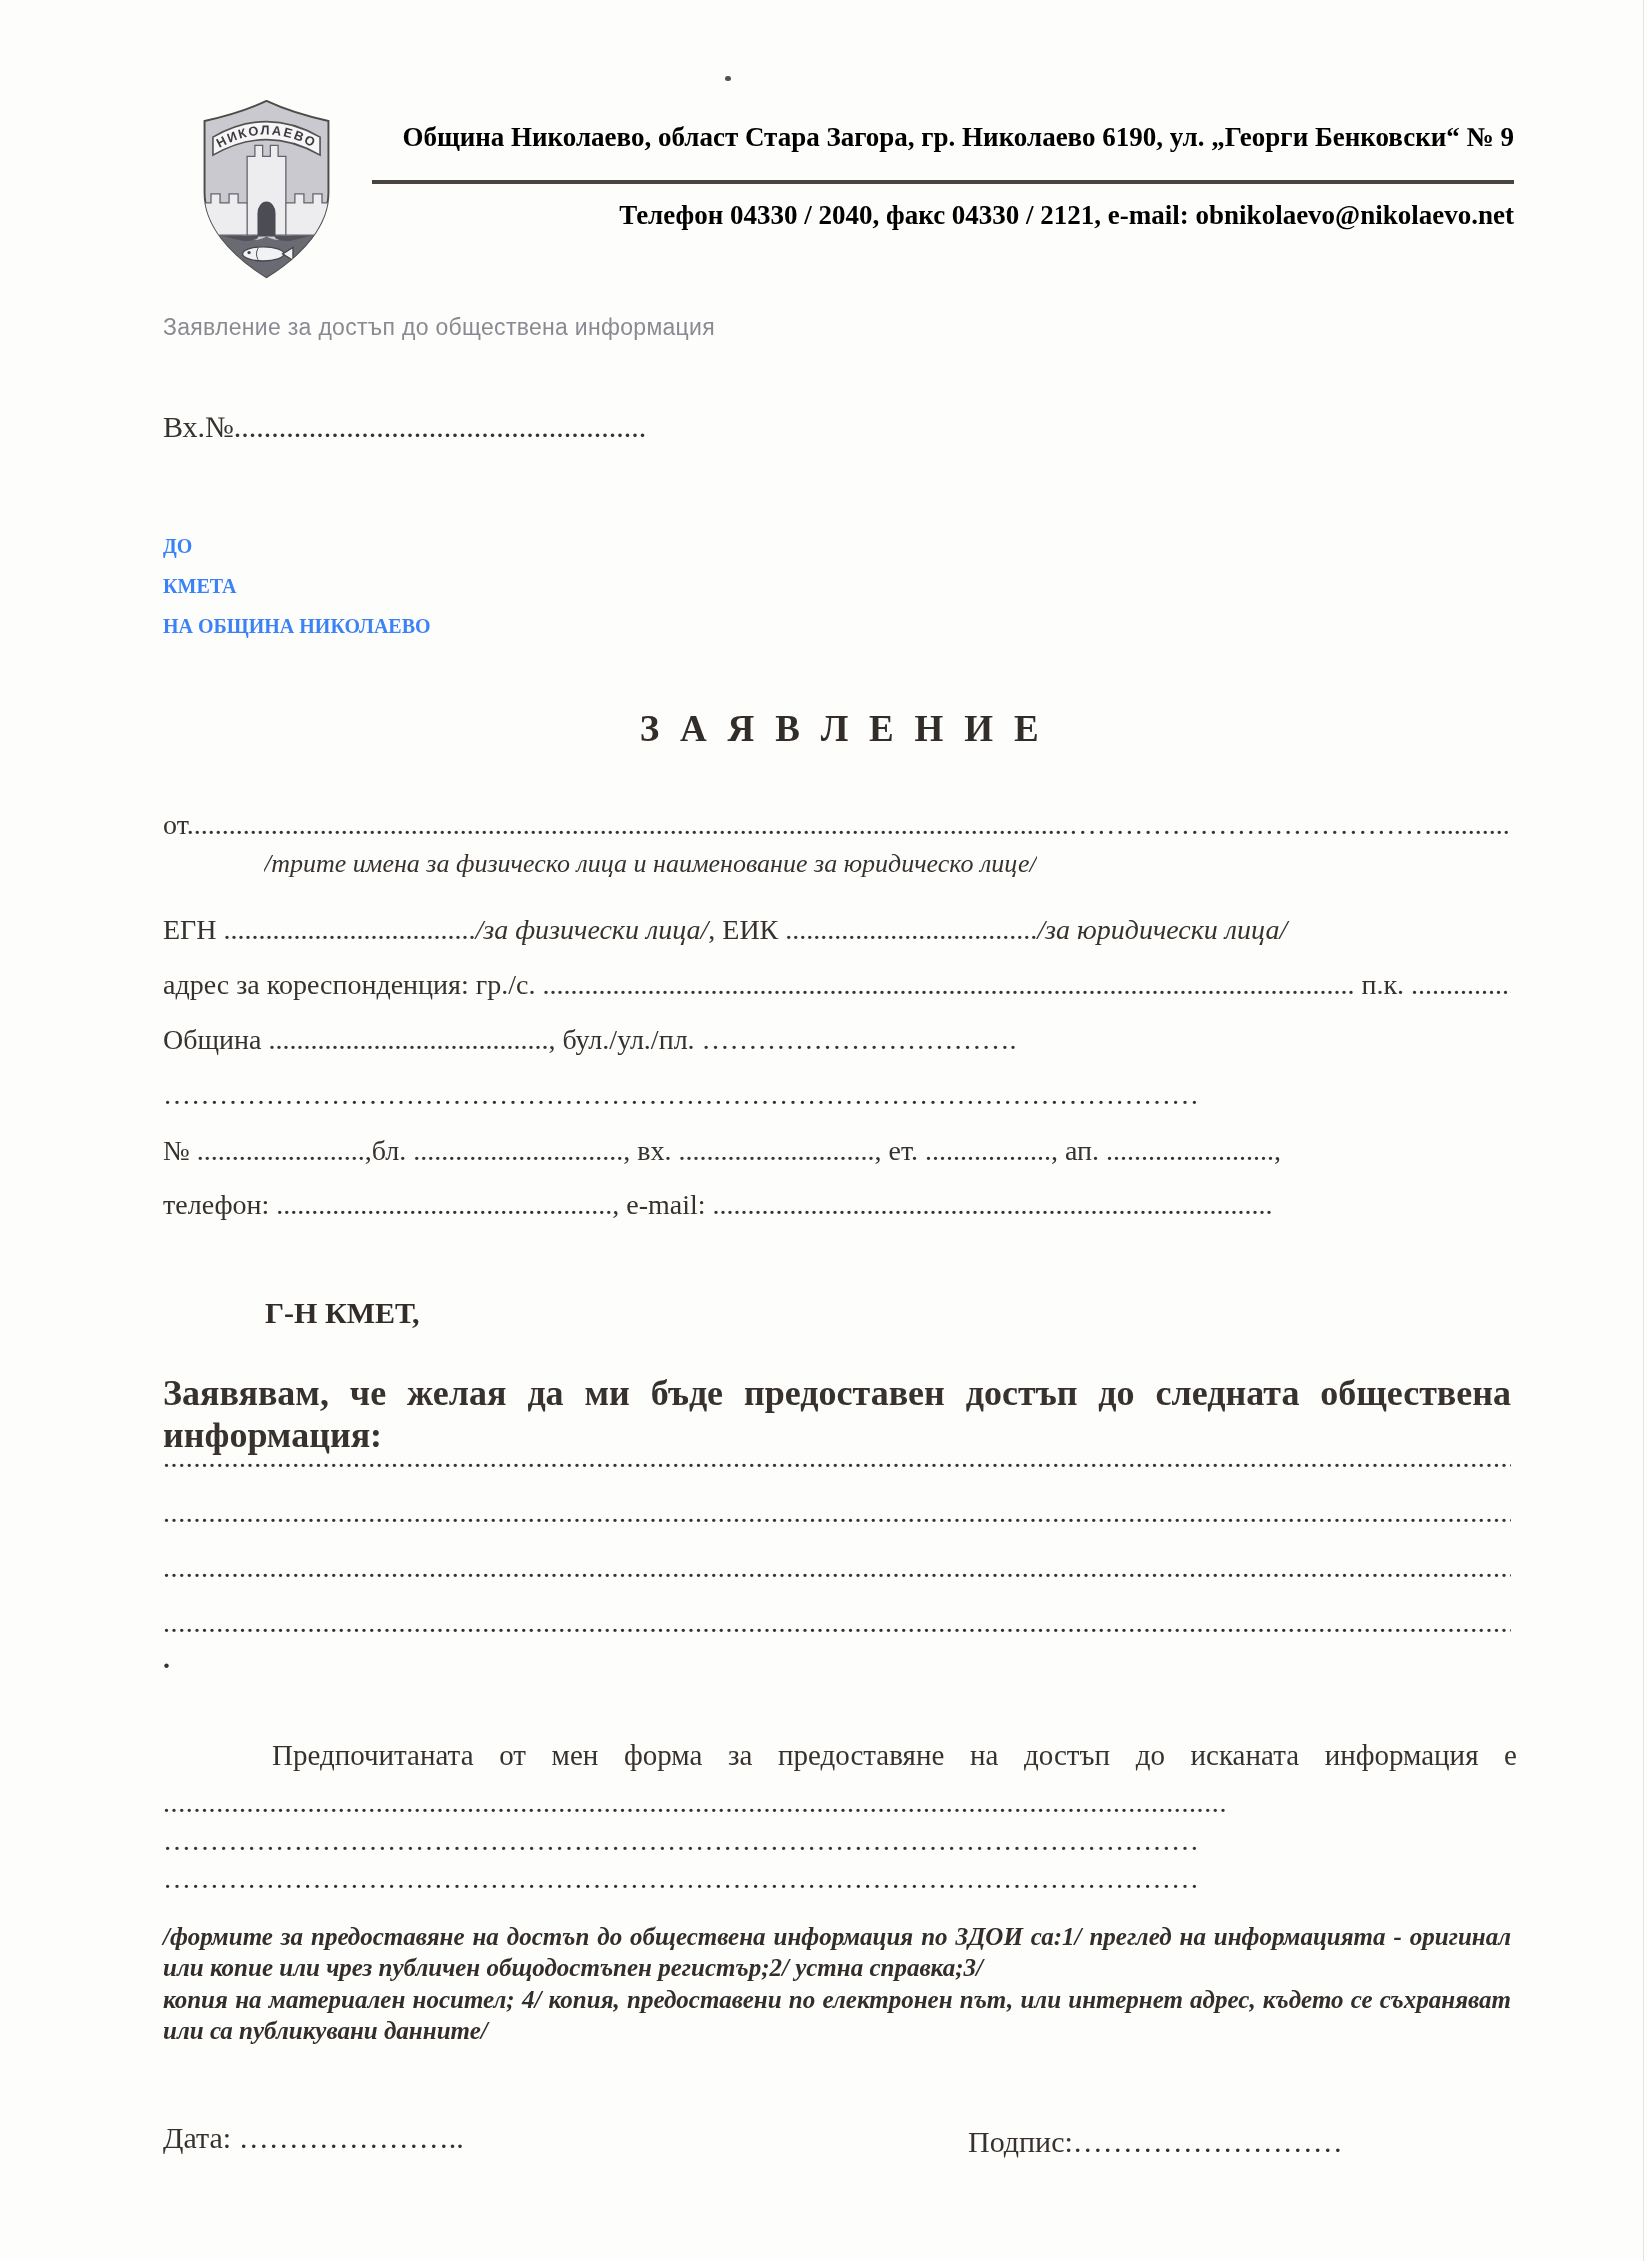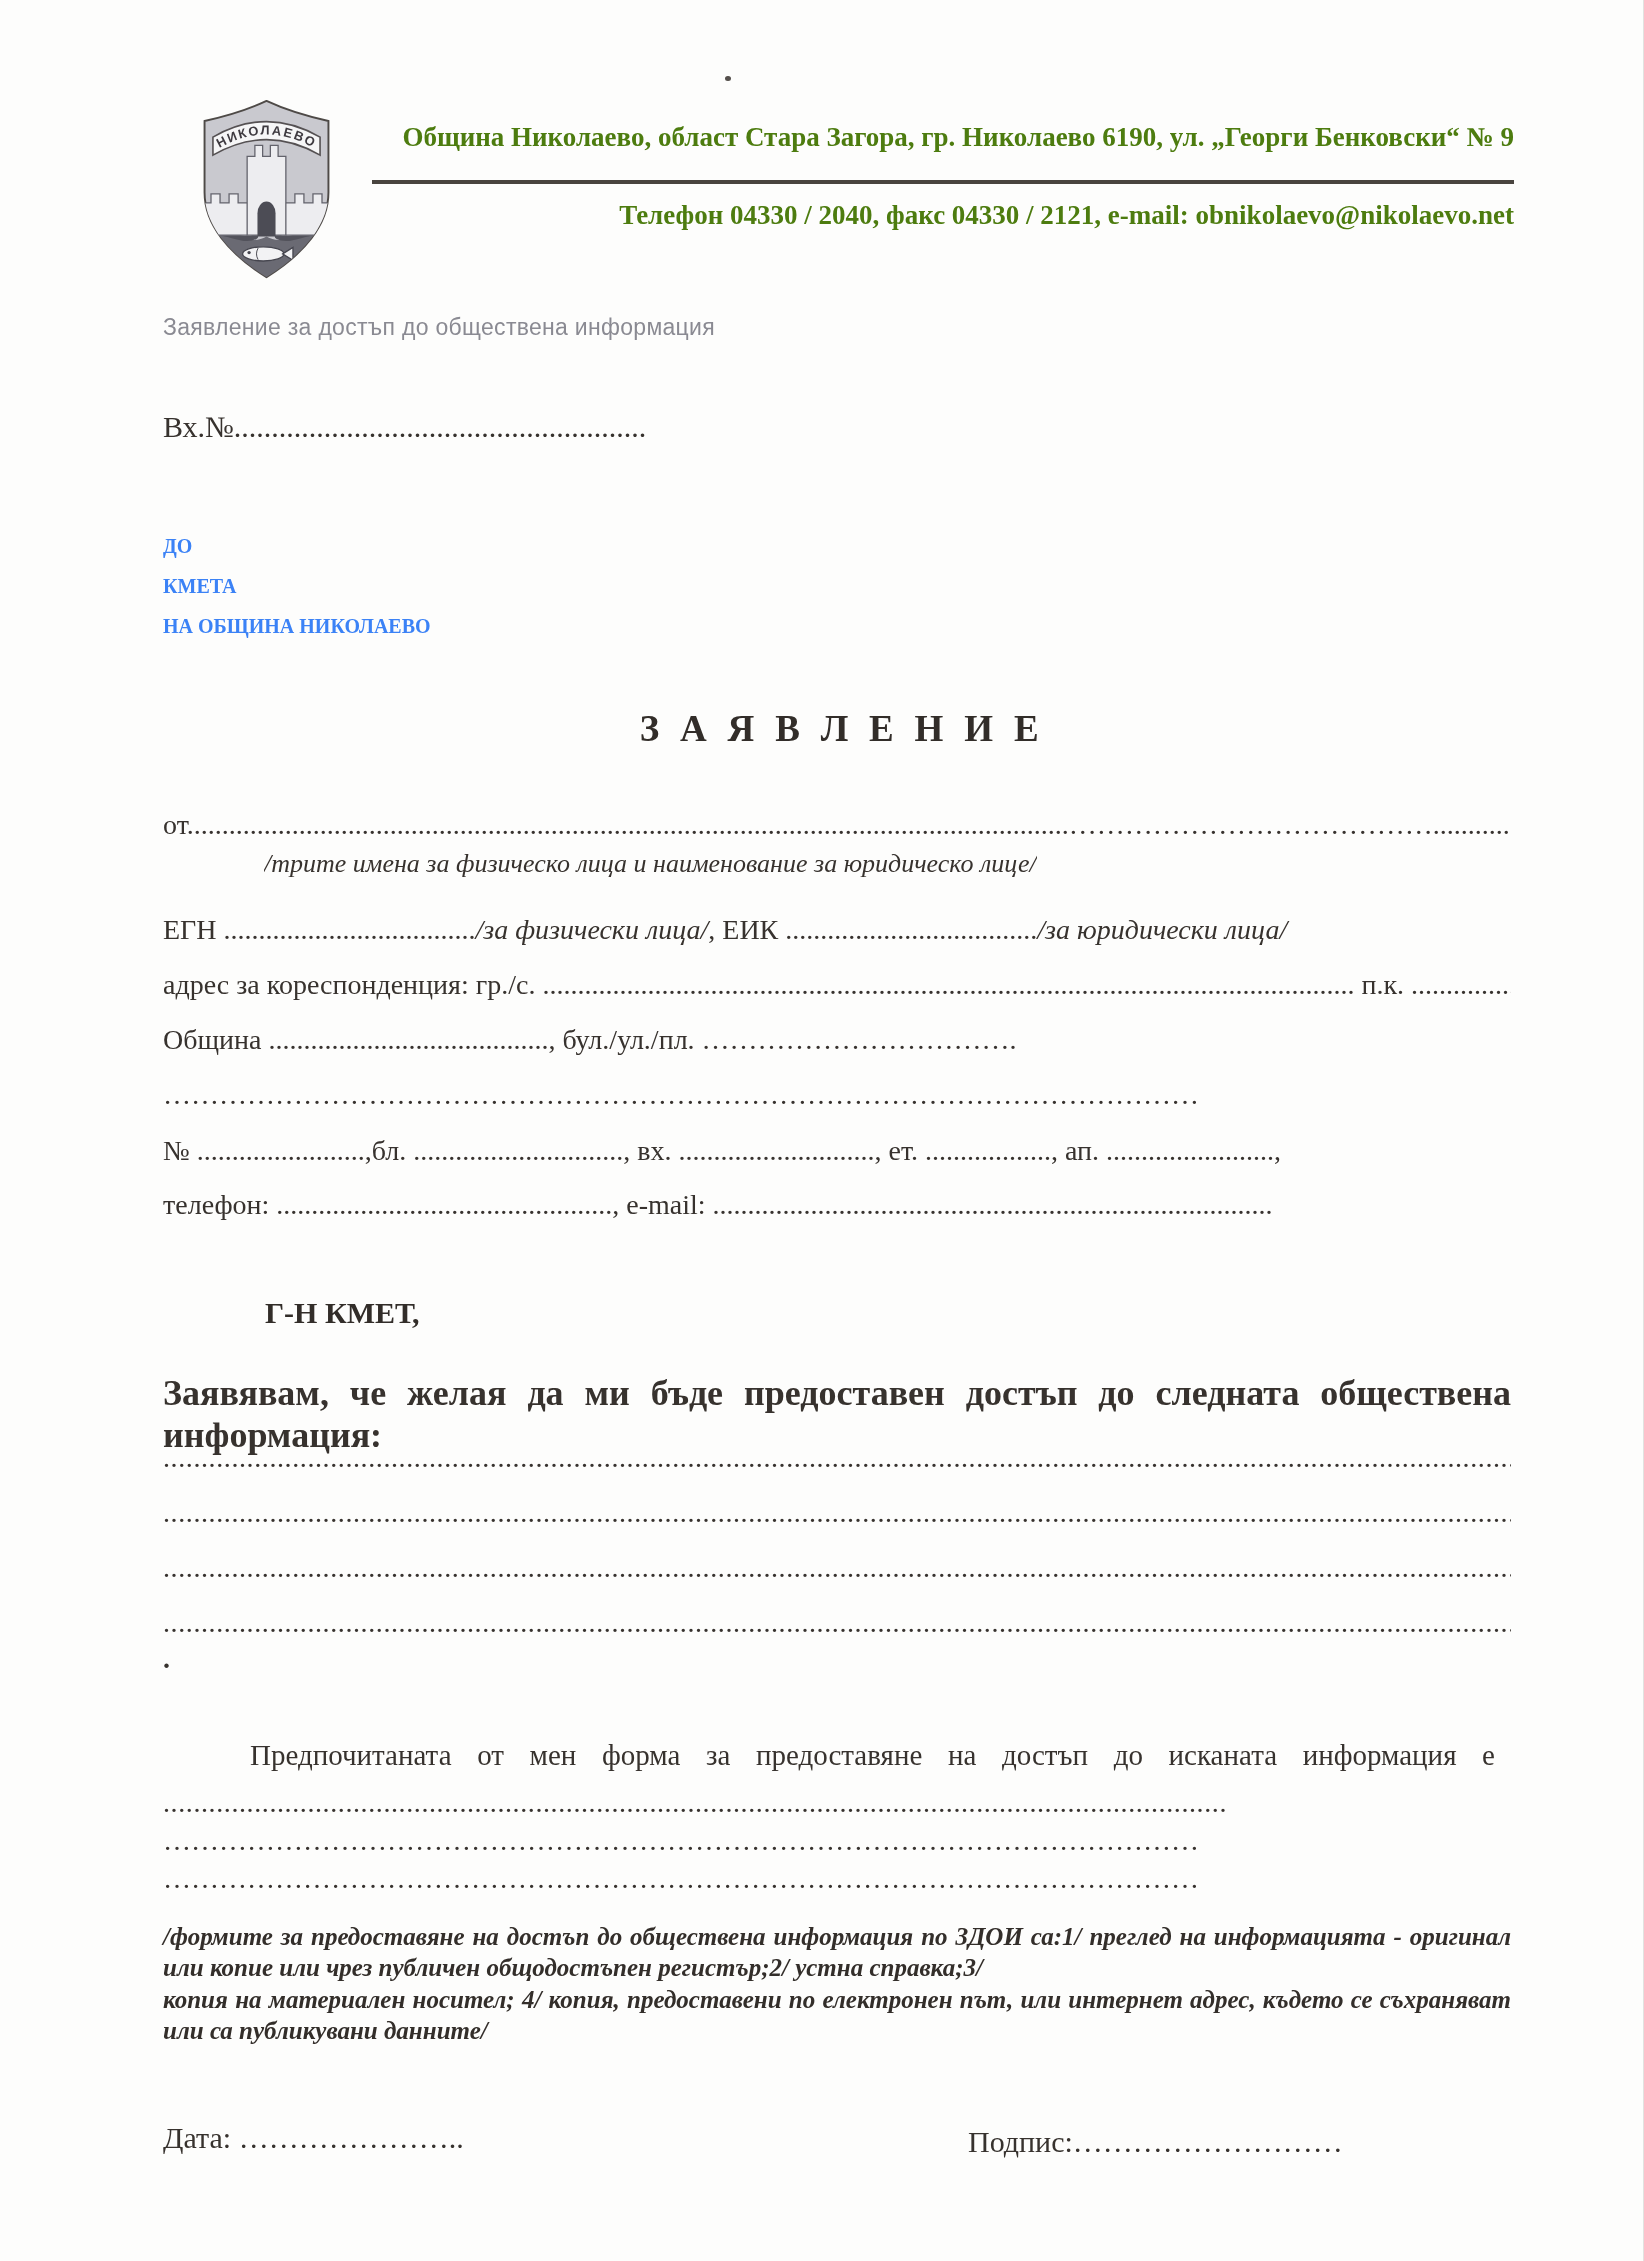--- a/index.html
+++ b/index.html
@@ -13,21 +13,21 @@
     border-right:1.9px solid #e2e2e0;
     box-sizing:border-box;
   }
   .abs{position:absolute;}
   .nowrap{white-space:nowrap;overflow:hidden;}
   .fieldline{left:163px;width:1348px;font-size:28px;line-height:39px;height:40px;}
   .dense{letter-spacing:0.6px;}
 
   .emblem{left:191px;top:97px;width:151px;height:186px;}
 
-  .hdr-block{left:361px;width:1153px;text-align:right;font-weight:bold;color:#4d7c0f;}
+  .hdr-block{left:361px;width:1153px;text-align:right;font-weight:bold;color:#000000;}
   .hdr-org{top:122px;font-size:27px;}
   .hdr-rule{left:372px;top:180px;width:1142px;height:3.9px;background:#49443f;}
   .hdr-contact{top:200px;font-size:27px;}
 
   .speck{left:725px;top:76px;width:5.8px;height:5.2px;border-radius:50%;background:#55504c;}
 
   .caption{left:163px;top:314px;font-family:"Liberation Sans","DejaVu Sans",sans-serif;
            font-size:23px;color:#8a8a92;letter-spacing:0.3px;}
 
   .regline{left:163px;top:410px;font-size:30px;}
@@ -51,21 +51,21 @@
 
   .statement{left:163px;top:1372px;width:1348px;font-size:36px;
              text-align:justify;text-align-last:justify;font-weight:bold;}
 
   .blank1{top:1438px;}
   .blank2{top:1493px;}
   .blank3{top:1548px;}
   .blank4{top:1603px;}
   .straydot{left:163px;top:1643px;font-size:28px;font-weight:bold;}
 
-  .pref{left:147px;top:1739px;width:1348px;font-size:29px;
+  .pref{left:169px;top:1739px;width:1348px;font-size:29px;
         text-indent:103px;text-align:justify;text-align-last:justify;}
   .pblank1{top:1783px;}
   .pblank2{top:1821px;}
   .pblank3{top:1859px;}
 
   .footnote{left:163px;width:1348px;font-size:25px;font-style:italic;font-weight:bold;
             line-height:31px;text-align:justify;color:#332e2a;}
   .fn1{top:1921px;}
   .fn2{top:1984px;font-style:italic;}
 

